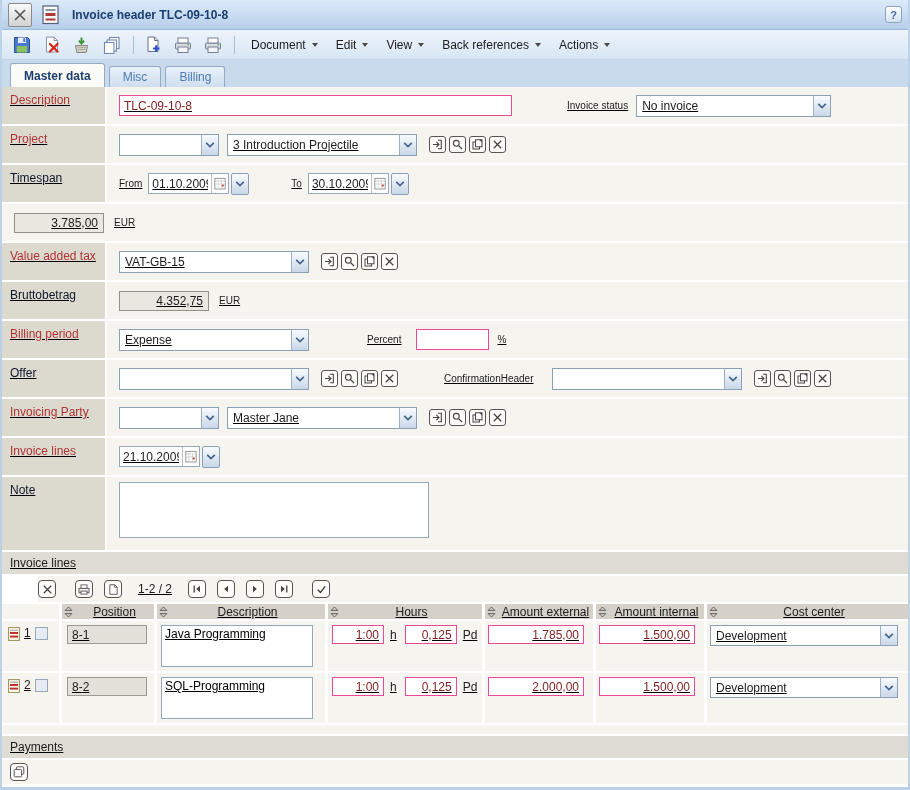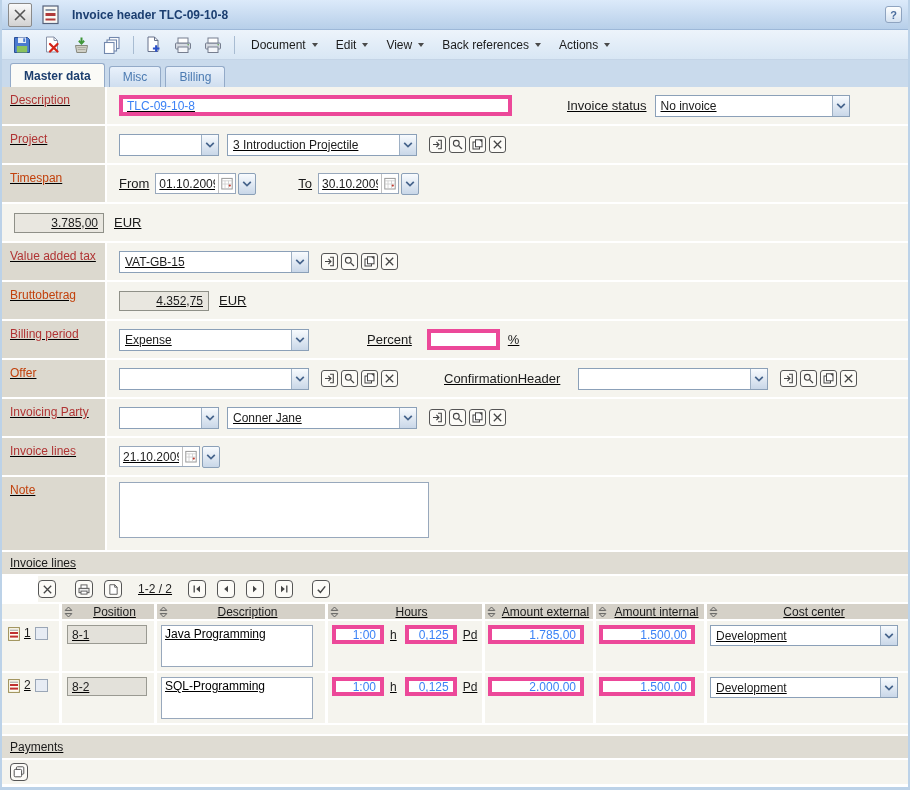--- a/index.html
+++ b/index.html
@@ -30,27 +30,27 @@
   .tabbar { height:27px; background:#c9daec; display:flex; align-items:flex-end; padding:0 0 0 8px; }
   .tab { height:21px; padding:0 13px; display:flex; align-items:center; font-size:12px;
          border:1px solid #93aac8; border-bottom:none; border-radius:3px 3px 0 0; margin-right:4px;
          background:linear-gradient(#e9f1fb,#cfdeef); color:#4c7bb2; cursor:pointer; }
   .tab.active { height:24px; background:#fbfbf7; color:#1c3e6e; font-weight:bold; }
 
   
   .content { background:#fff;text-decoration:underline; }
   .frow { display:flex; min-height:37px; margin-bottom:2px; }
   .flabel { width:103px; flex-shrink:0; background:#dcd9cf; margin-right:2px;
-            padding:6px 4px 0 8px; font-size:12px; color:#c2410c; }
+            padding:6px 4px 0 8px; font-size:12px; color:#0f172a; }
   .flabel.req { color:#b03434; }
   .fbody { flex:1; background:#f5f4ee; display:flex; align-items:center; padding-left:12px; }
   .fbody.top { align-items:flex-start; padding-top:5px; }
-  .inl { font-size:13px; color:#1c1c1c; white-space:nowrap; }
-
-  .ti { height:21px; border:4px solid #ec4899; font:12px "Liberation Sans",sans-serif; padding:0 4px; background:#fff; color:#3b82f6; }
+  .inl { font-size:10px; color:#1c1c1c; white-space:nowrap; }
+
+  .ti { height:21px; border:1px solid #ec4899; font:12px "Liberation Sans",sans-serif; padding:0 4px; background:#fff; color:#7f1d1d; }
   .ti.num { text-align:right; }
   .ro { background:#e9e7e0; border:1px solid #8f9088; height:20px; width:90px;
         display:flex; align-items:center; justify-content:flex-end; padding:0 5px; font-size:12px; color:#1c1c1c; }
 
   .sel { height:22px; background:#fff; border:1px solid #8ba0b8; display:inline-flex; align-items:stretch; cursor:pointer; }
   .selv { flex:1; display:flex; align-items:center; padding:0 5px; font-size:12px; color:#1c1c1c; white-space:nowrap; overflow:hidden; }
   .selbtn { width:17px; border-left:1px solid #9eb0c4; background:linear-gradient(#f8fbfe,#c9d7e8);
             display:flex; align-items:center; justify-content:center; }
   .w100{width:100px;} .w186{width:188px;} .w190{width:190px;} .w195{width:195px;}
 
@@ -537,21 +537,21 @@
       <div class="fbody">
         <span class="sel w100">
           <span class="selv"></span>
           <span class="selbtn">
               <svg class="ichev">
                 <use href="#i-chevron"></use>
               </svg>
             </span>
         </span>
         <span class="sel w190" style="margin-left:8px">
-          <span class="selv">Conner Jane</span>
+          <span class="selv">Master Jane</span>
           <span class="selbtn">
               <svg class="ichev">
                 <use href="#i-chevron"></use>
               </svg>
             </span>
         </span>
         <span class="iconset">
           <button class="ibtn">
               <svg class="i11">
                 <use href="#i-goto"></use>

